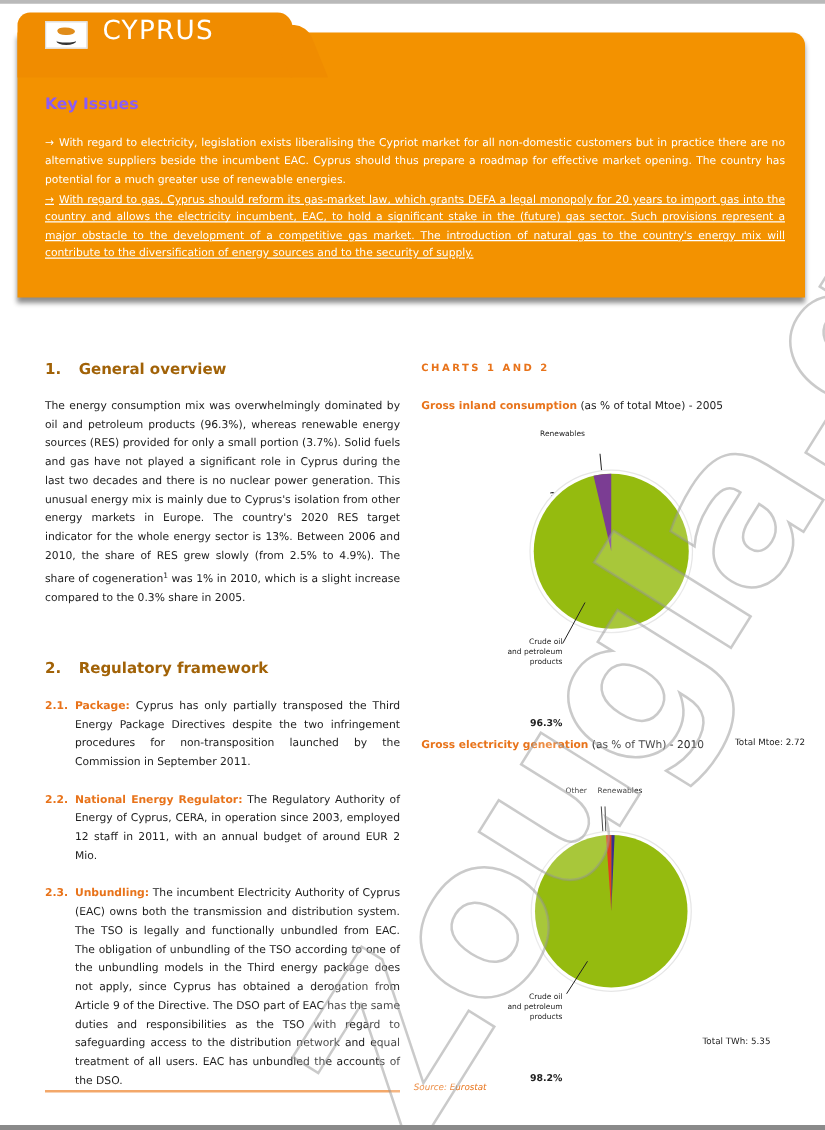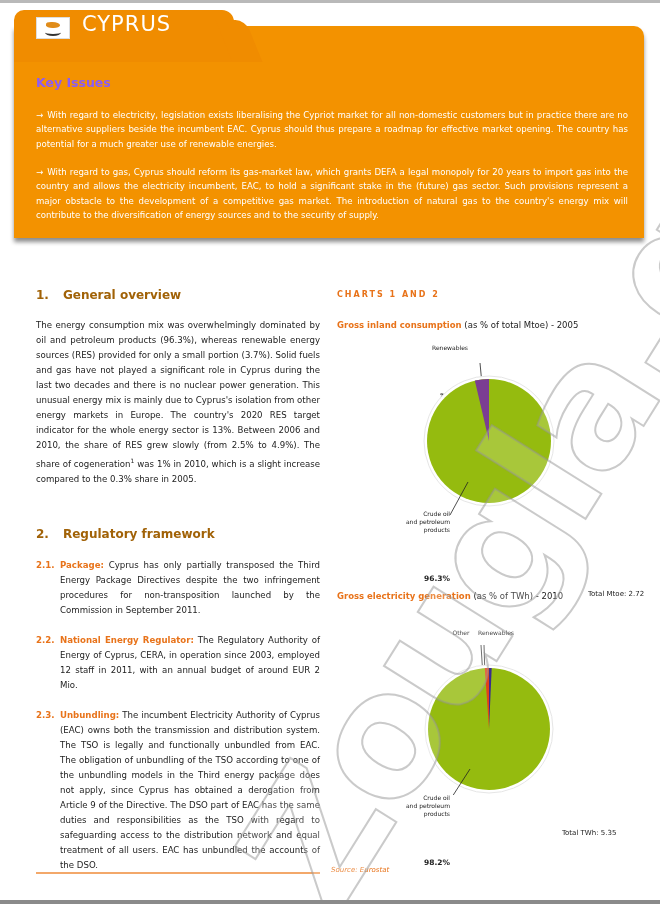--- a/index.html
+++ b/index.html
@@ -50,21 +50,21 @@
 <div class="flag">
     <div class="island"></div>
     <div class="branch"></div>
   </div>
 <div class="country">CYPRUS</div>
 
 <div class="key-title">Key Issues</div>
 <div class="key-para" style="top:108px;">
   <span class="arrow">→</span><span>With regard to electricity, legislation exists liberalising the Cypriot market for all non-domestic customers but in practice there are no alternative suppliers beside the incumbent EAC. Cyprus should thus prepare a roadmap for effective market opening. The country has potential for a much greater use of renewable energies.</span>
 </div>
-<div class="key-para" style="top:165px;">
+<div class="key-para" style="top:153px;text-decoration:underline;">
   <span class="arrow">→</span><span>With regard to gas, Cyprus should reform its gas-market law, which grants DEFA a legal monopoly for 20 years to import gas into the country and allows the electricity incumbent, EAC, to hold a significant stake in the (future) gas sector. Such provisions represent a major obstacle to the development of a competitive gas market. The introduction of natural gas to the country's energy mix will contribute to the diversification of energy sources and to the security of supply.</span>
 </div>
 
 <div class="h2" style="top:288px;">
   <span class="num">1.</span><span>General overview</span>
 </div>
 <div class="p" style="top:318px;">
   <span>The energy consumption mix was overwhelmingly dominated by oil and petroleum products (96.3%), whereas renewable energy sources (RES) provided for only a small portion (3.7%). Solid fuels and gas have not played a significant role in Cyprus during the last two decades and there is no nuclear power generation. This unusual energy mix is mainly due to Cyprus's isolation from other energy markets in Europe. The country's 2020 RES target indicator for the whole energy sector is 13%. Between 2006 and 2010, the share of RES grew slowly (from 2.5% to 4.9%). The share of cogeneration</span><sup>1</sup><span> was 1% in 2010, which is a slight increase compared to the 0.3% share in 2005.</span>
 </div>
 

